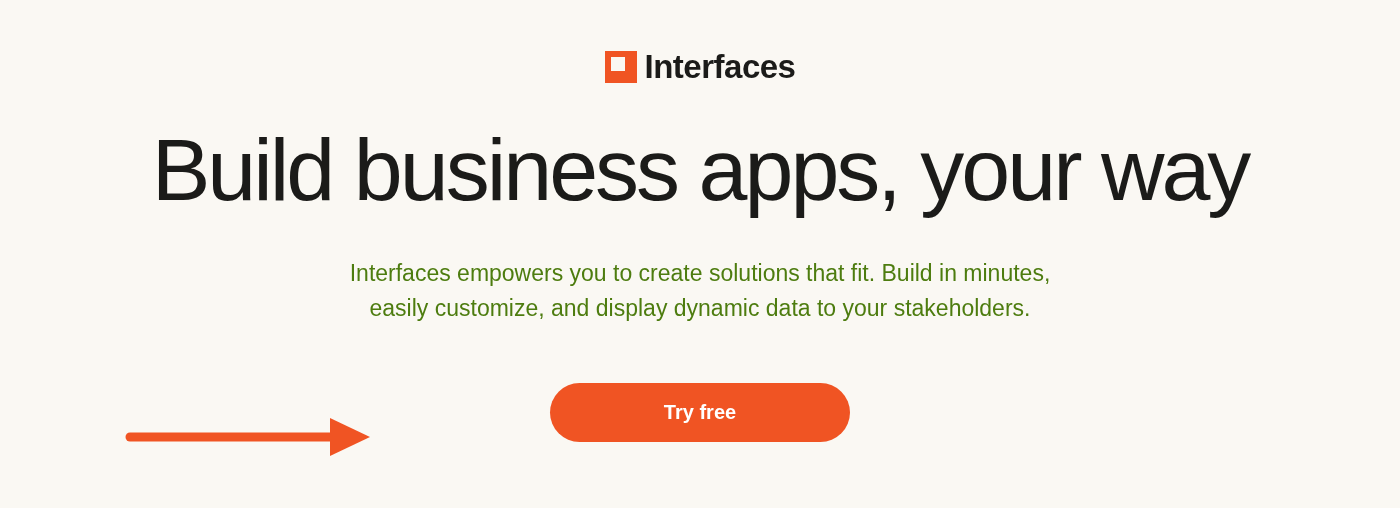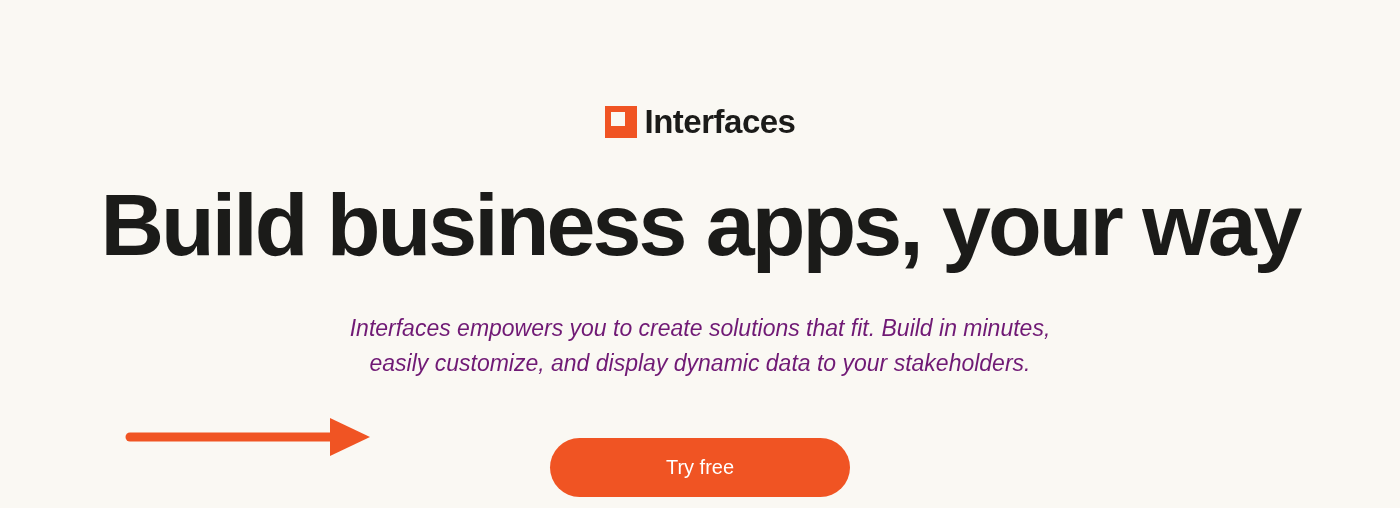--- a/index.html
+++ b/index.html
@@ -14,21 +14,21 @@
       background-color: #faf8f3;
       font-family: -apple-system, BlinkMacSystemFont, 'Segoe UI', sans-serif;
       position: relative;
       overflow: hidden;
     }
     
     .container {
       display: flex;
       flex-direction: column;
       align-items: center;
-      padding-top: 103px;
+      padding-top: 48px;
     }
     
     .logo-row {
       display: flex;
       align-items: center;
       gap: 8px;
       margin-bottom: 40px;
     }
     
     .logo-icon {
@@ -50,50 +50,49 @@
     
     .logo-text {
       font-size: 33px;
       font-weight: 700;
       color: #1b1b19;
       letter-spacing: -0.5px;
     }
     
     .headline {
       font-size: 88px;
-      font-weight: 700;
+      font-weight: 400;
       color: #1b1b19;
       letter-spacing: -3px;
       line-height: 1;
       margin-bottom: 42px;
       text-align: center;
     }
     
     .subtext {
       font-size: 23px;
-      color: #701a75;
+      color: #4d7c0f;
       text-align: center;
       line-height: 1.5;
       max-width: 760px;
       margin-bottom: 58px;
-      font-style: italic;
     }
     
     .cta-row {
       display: flex;
       gap: 18px;
       align-items: center;
     }
     
     .btn {
       padding: 18px 0;
       width: 300px;
       border-radius: 100px;
       font-size: 20px;
-      font-weight: 400;
+      font-weight: 700;
       cursor: pointer;
       text-align: center;
       border: none;
     }
     
     .btn-primary {
       background-color: #f05423;
       color: #ffffff;
     }
     

